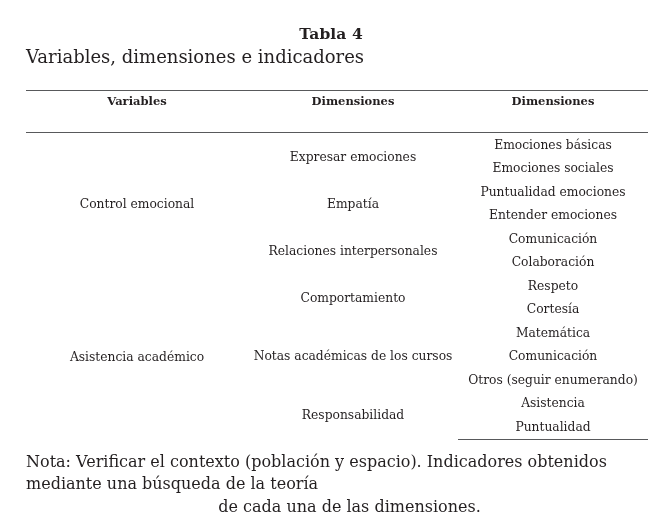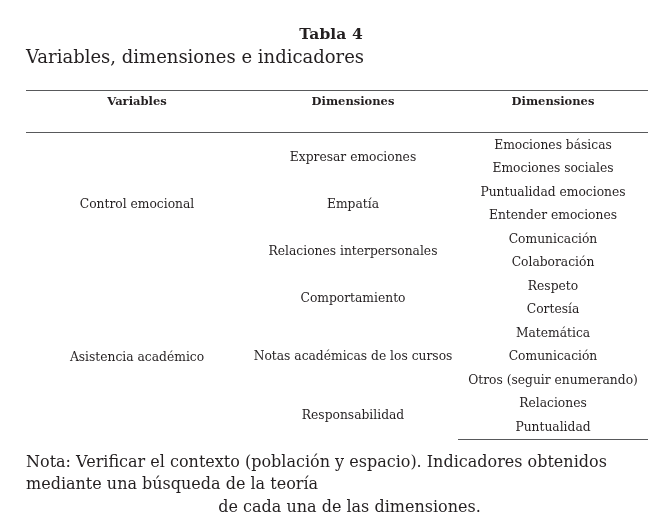--- a/index.html
+++ b/index.html
@@ -153,21 +153,21 @@
         <td>Matemática</td>
       </tr>
       <tr class="body-row">
         <td>Comunicación</td>
       </tr>
       <tr class="body-row">
         <td>Otros (seguir enumerando)</td>
       </tr>
       <tr class="body-row">
         <td class="dim-cell" rowspan="2">Responsabilidad</td>
-        <td>Relaciones</td>
+        <td>Asistencia</td>
       </tr>
       <tr class="body-row last-row">
         <td>Puntualidad</td>
       </tr>
     </tbody>
   </table>
 
   <div class="note">
     <span>Nota:</span>
     <span>Verificar el contexto (población y espacio). Indicadores obtenidos mediante una búsqueda de la teoría</span>

